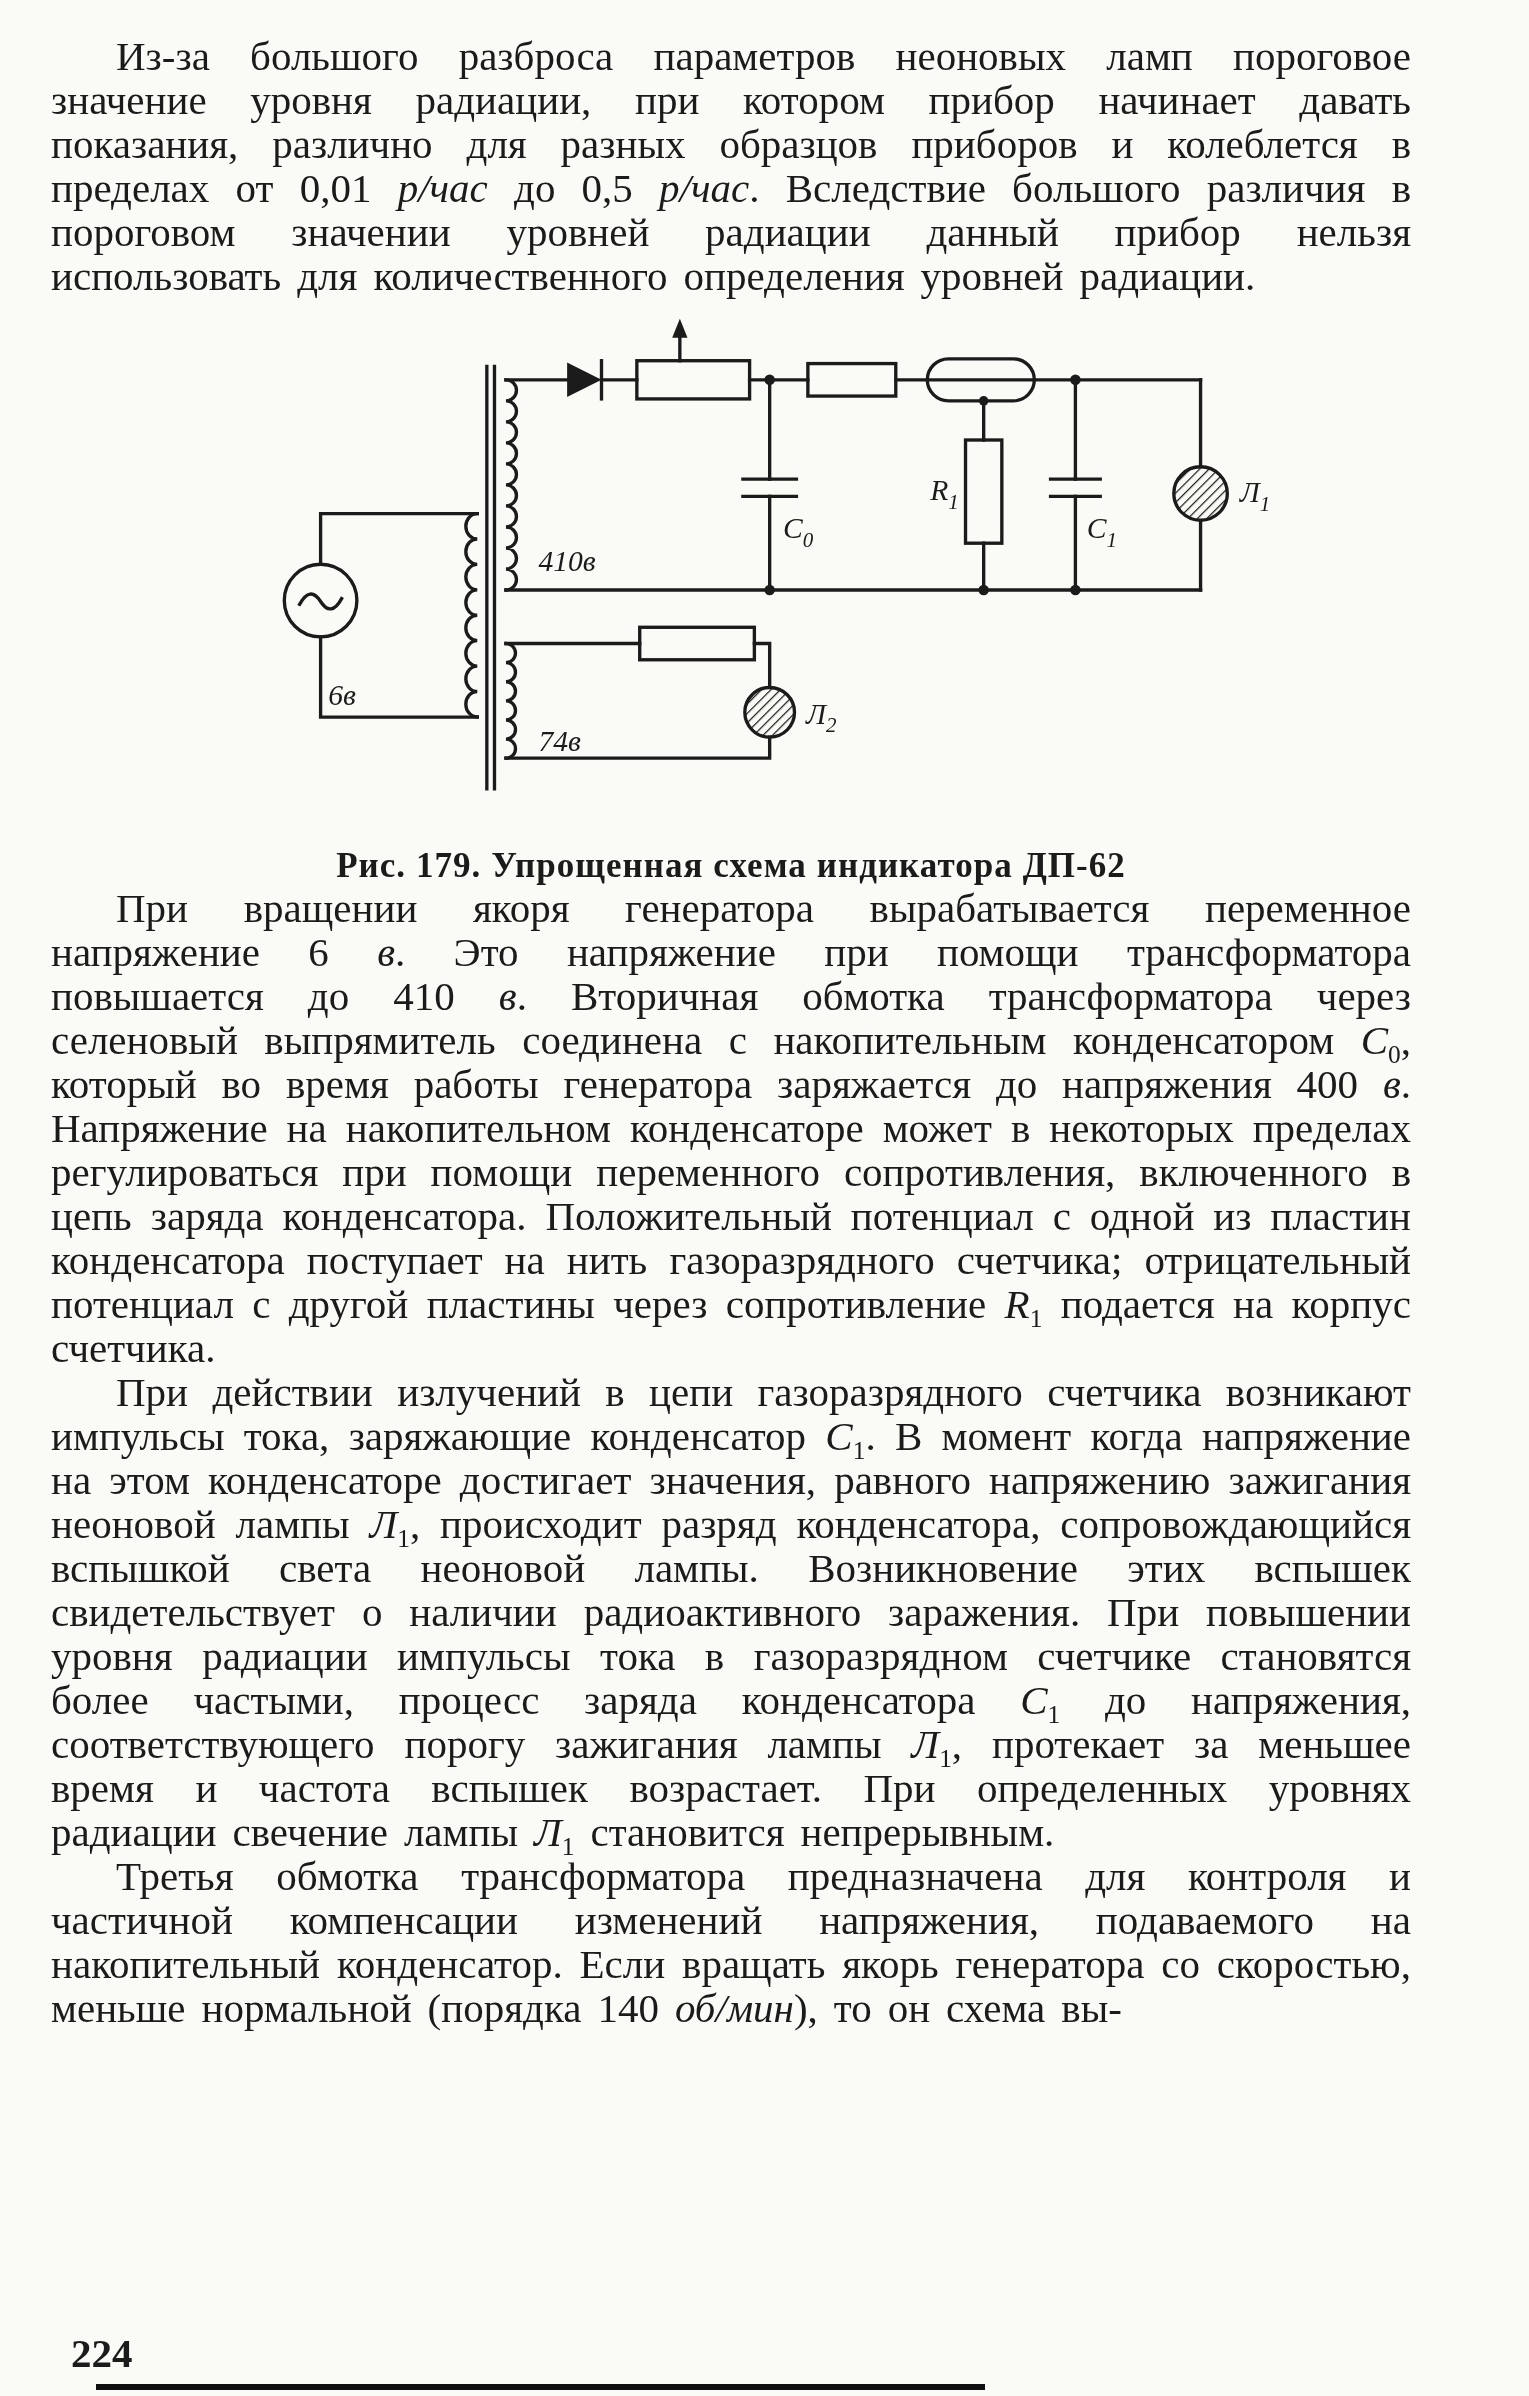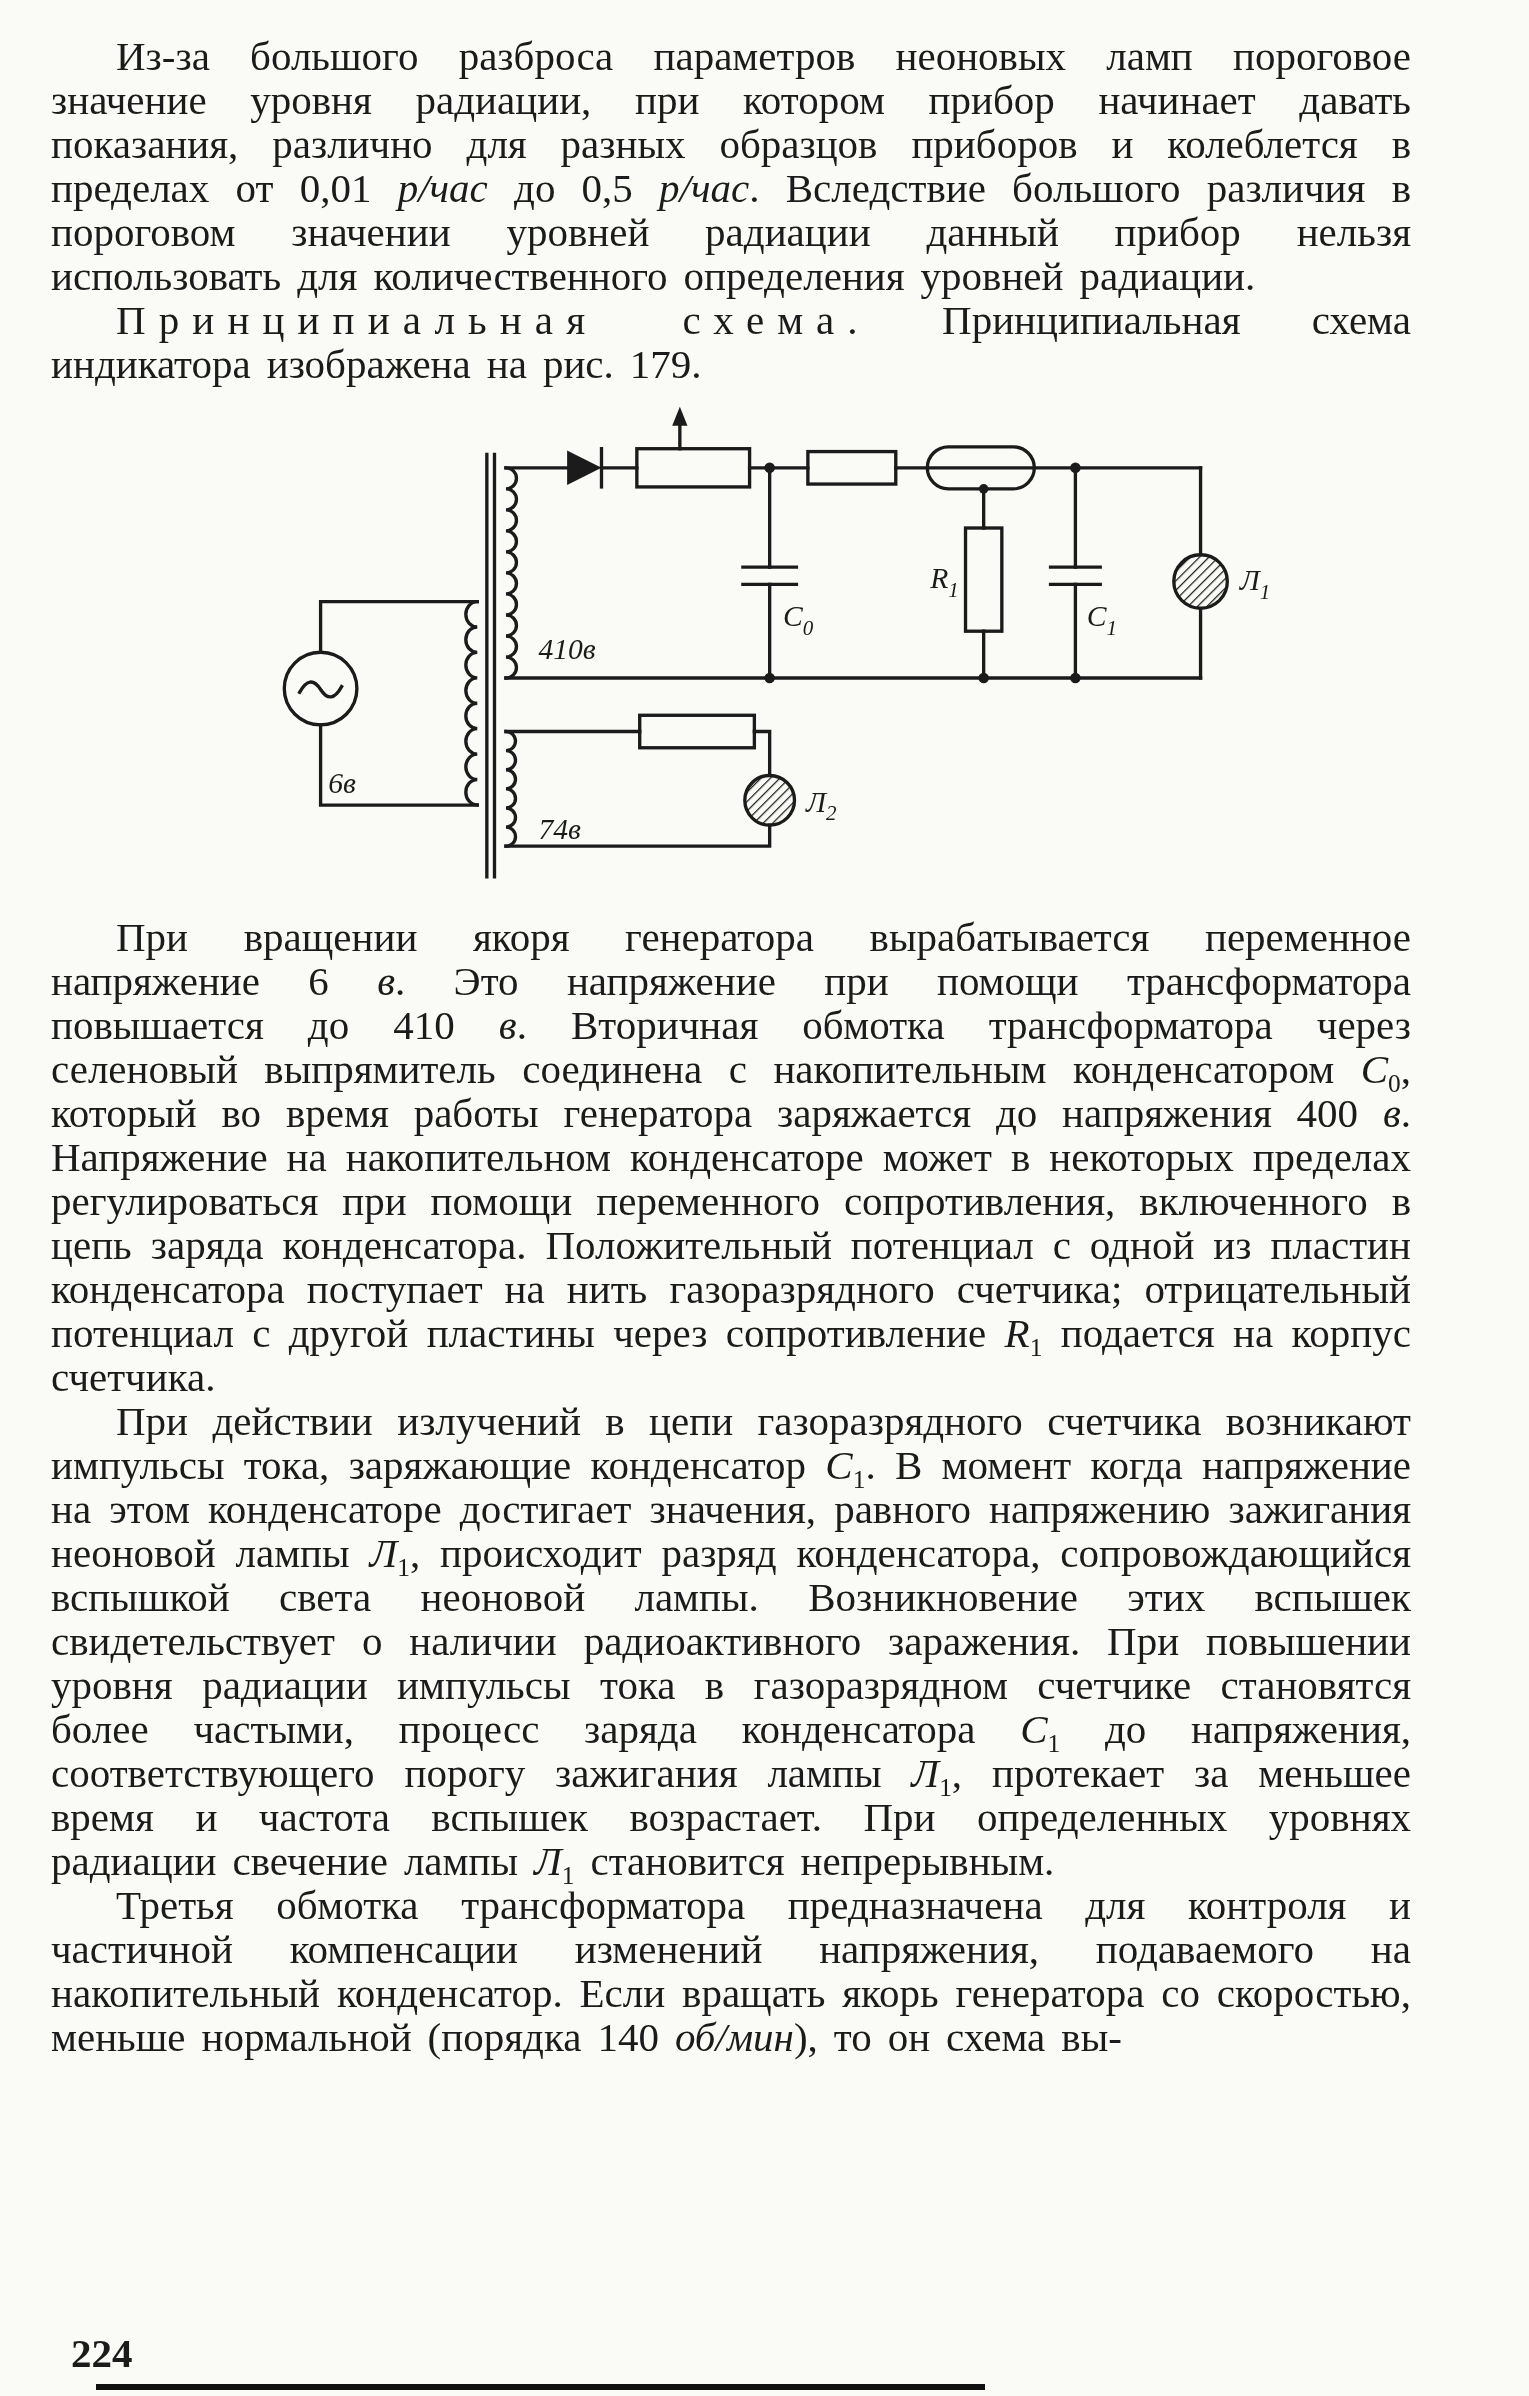--- a/index.html
+++ b/index.html
@@ -50,21 +50,20 @@
   }
   .dsub { font-size:22px; }
 </style>
 </head>
 <body>
 
 <div class="page">
 
   <p class="body-par"><span>Из-за большого разброса параметров неоновых ламп пороговое значение уровня радиации, при котором прибор начинает давать показания, различно для разных образцов приборов и колеблется в пределах от 0,01 </span><span style="font-style: italic;">р/час</span><span> до 0,5 </span><span style="font-style: italic;">р/час</span><span>. Вследствие большого различия в пороговом значении уровней радиации данный прибор нельзя использовать для количественного определения уровней радиации.</span></p>
 
-  <p class="body-par"><span class="spaced">Принципиальная схема.</span><span> Принципиальная схема индикатора изображена на рис. 179.</span></p>
 
   <svg class="figure-svg" viewBox="0 0 1100 540" width="1051" height="516" xmlns="http://www.w3.org/2000/svg">
     <defs>
       <pattern id="hatch" width="7" height="7" patternUnits="userSpaceOnUse" patternTransform="rotate(45)">
         <rect width="7" height="7" fill="#fafaf6"></rect>
         <line x1="0" y1="0" x2="0" y2="7" stroke="#1b1b1b" stroke-width="2.6"></line>
       </pattern>
     </defs>
 
     <g stroke="#1b1b1b" stroke-width="3.5" fill="none" stroke-linecap="square">
@@ -137,20 +136,21 @@
       <text x="62" y="412">6в</text>
       <text x="282" y="461">74в</text>
       <text x="538" y="238"><tspan>С</tspan><tspan class="dsub" dy="9">0</tspan></text>
       <text x="722" y="198" text-anchor="end"><tspan>R</tspan><tspan class="dsub" dy="9">1</tspan></text>
       <text x="856" y="238"><tspan>С</tspan><tspan class="dsub" dy="9">1</tspan></text>
       <text x="1016" y="200"><tspan>Л</tspan><tspan class="dsub" dy="9">1</tspan></text>
       <text x="562" y="432"><tspan>Л</tspan><tspan class="dsub" dy="9">2</tspan></text>
     </g>
   </svg>
 
+  <div class="caption">Рис. 179. Упрощенная схема индикатора ДП-62</div>
 
   <p class="body-par after-figure"><span>При вращении якоря генератора вырабатывается переменное напряжение 6 </span><span style="font-style: italic;">в</span><span>. Это напряжение при помощи трансформатора повышается до 410 </span><span style="font-style: italic;">в</span><span>. Вторичная обмотка трансформатора через селеновый выпрямитель соединена с накопительным конденсатором </span><span style="font-style: italic;">С</span><span><sub>0</sub></span><span>, который во время работы генератора заряжается до напряжения 400 </span><span style="font-style: italic;">в</span><span>. Напряжение на накопительном конденсаторе может в некоторых пределах регулироваться при помощи переменного сопротивления, включенного в цепь заряда конденсатора. Положительный потенциал с одной из пластин конденсатора поступает на нить газоразрядного счетчика; отрицательный потенциал с другой пластины через сопротивление </span><span style="font-style: italic;">R</span><span><sub>1</sub></span><span> подается на корпус счетчика.</span></p>
 
   <p class="body-par"><span>При действии излучений в цепи газоразрядного счетчика возникают импульсы тока, заряжающие конденсатор </span><span style="font-style: italic;">С</span><span><sub>1</sub></span><span>. В момент когда напряжение на этом конденсаторе достигает значения, равного напряжению зажигания неоновой лампы </span><span style="font-style: italic;">Л</span><span><sub>1</sub></span><span>, происходит разряд конденсатора, сопровождающийся вспышкой света неоновой лампы. Возникновение этих вспышек свидетельствует о наличии радиоактивного заражения. При повышении уровня радиации импульсы тока в газоразрядном счетчике становятся более частыми, процесс заряда конденсатора </span><span style="font-style: italic;">С</span><span><sub>1</sub></span><span> до напряжения, соответствующего порогу зажигания лампы </span><span style="font-style: italic;">Л</span><span><sub>1</sub></span><span>, протекает за меньшее время и частота вспышек возрастает. При определенных уровнях радиации свечение лампы </span><span style="font-style: italic;">Л</span><span><sub>1</sub></span><span> становится непрерывным.</span></p>
 
   <p class="body-par"><span>Третья обмотка трансформатора предназначена для контроля и частичной компенсации изменений напряжения, подаваемого на накопительный конденсатор. Если вращать якорь генератора со скоростью, меньше нормальной (порядка 140 </span><span style="font-style: italic; margin-top: 12px;">об/мин</span><span>), то он схема вы-</span></p>
 
   <div class="page-number">224</div>
 
   <div class="scan-line"></div>

